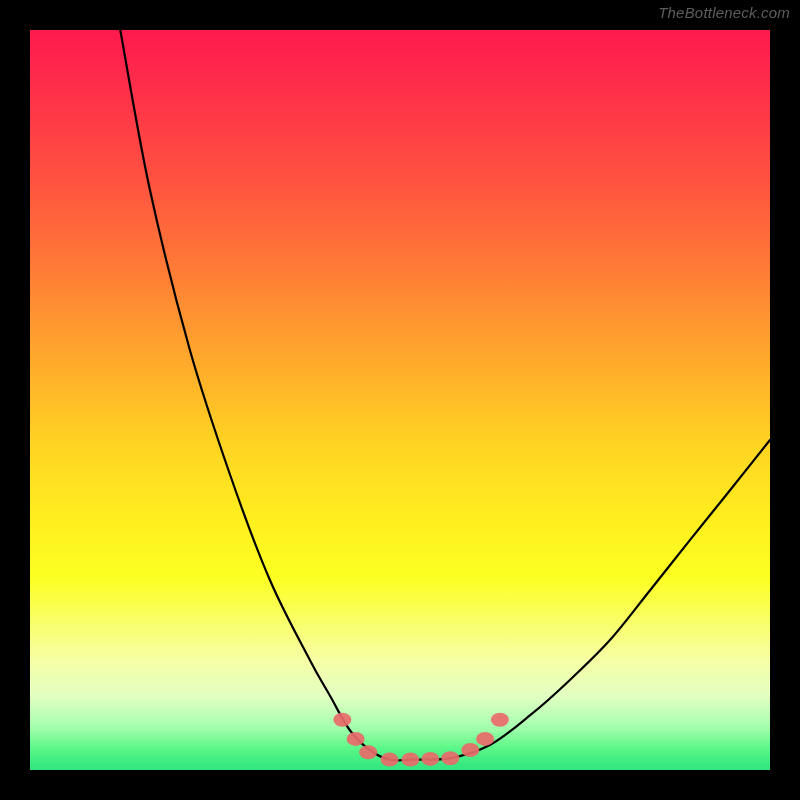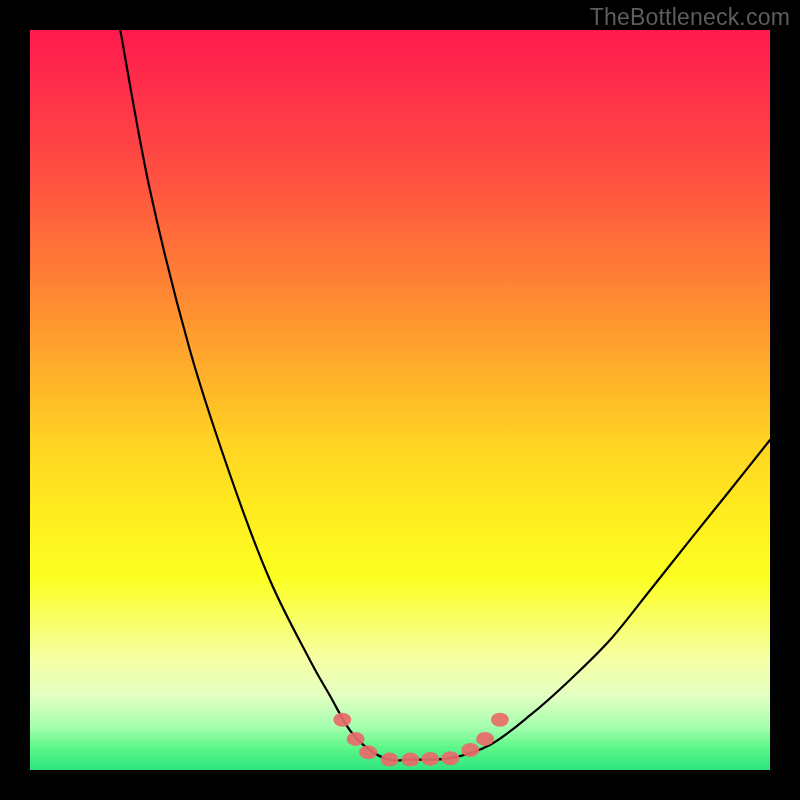--- a/index.html
+++ b/index.html
@@ -63,23 +63,24 @@
     left: 0;
     top: 0;
     width: 740px;
     height: 740px;
   }
   .watermark {
     position: absolute;
     top: 4px;
     right: 10px;
     color: #5d5d5d;
-    font-size: 23px;
+    font-size: 15px;
     letter-spacing: 0.2px;
     font-weight: 400;
+    font-style: italic;
   }
 </style>
 </head>
 <body>
 
 <div class="frame">
 
   <div class="watermark">TheBottleneck.com</div>
 
   <div class="plot-area">

